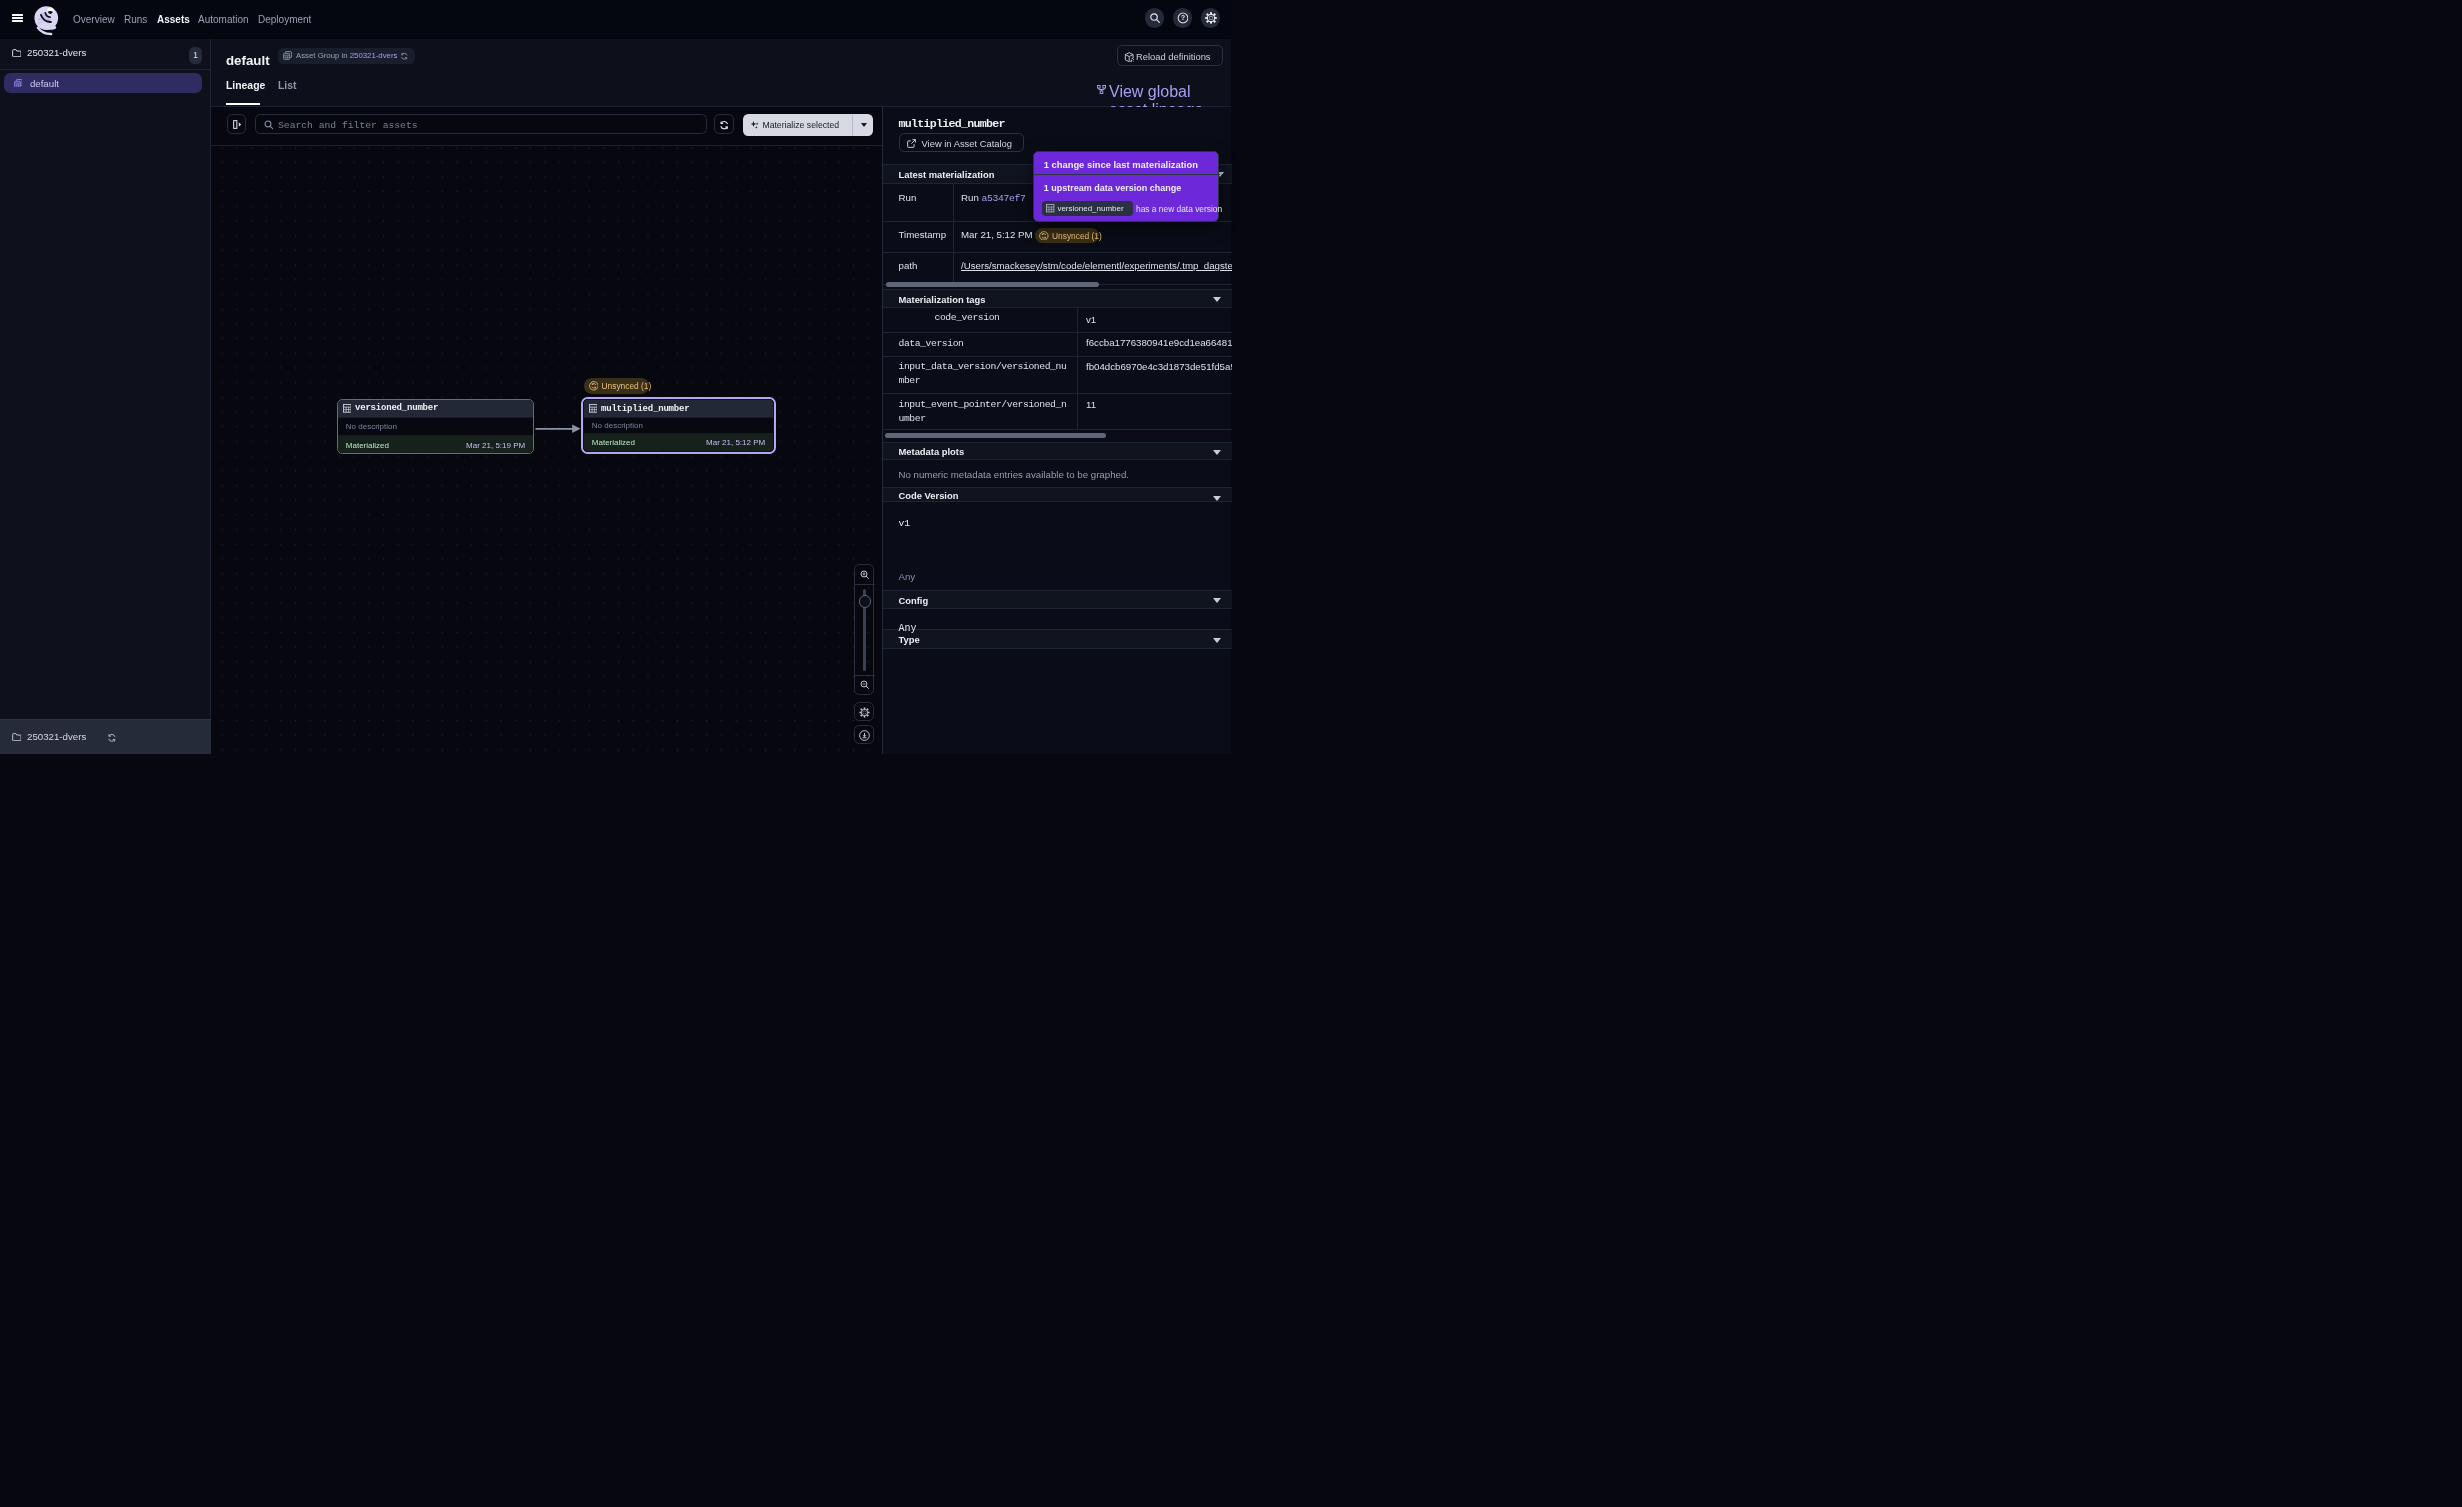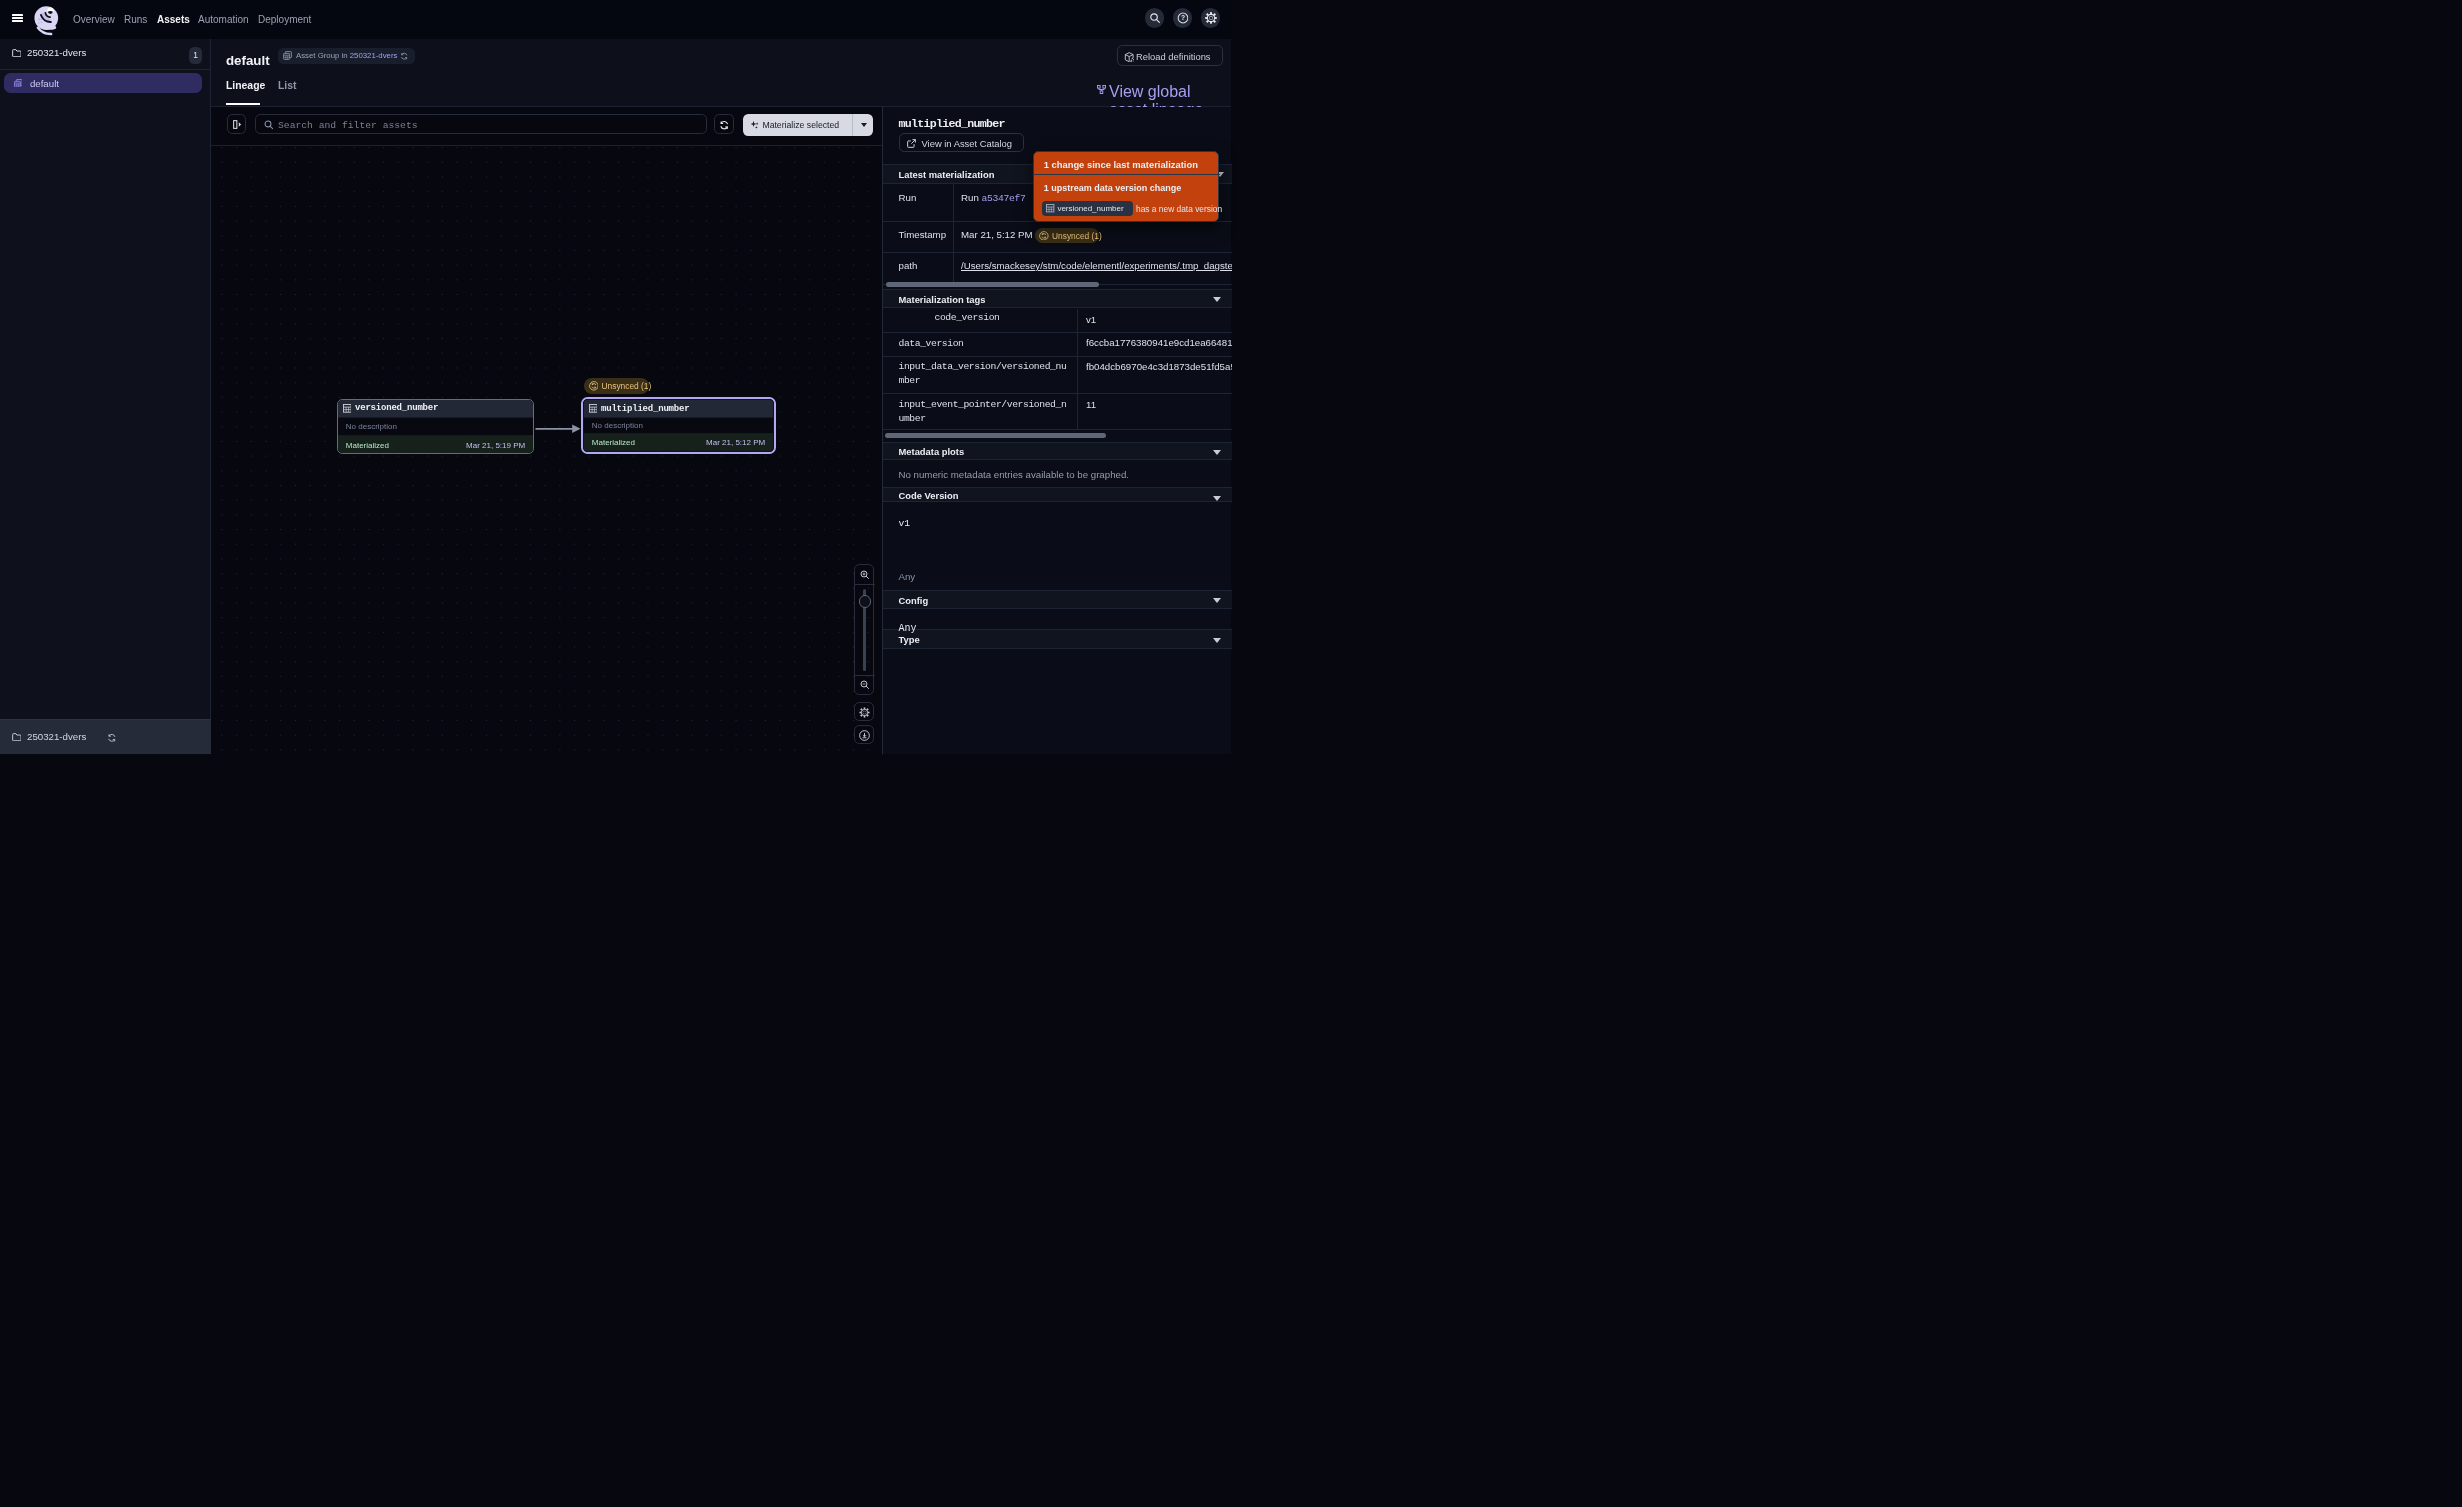--- a/index.html
+++ b/index.html
@@ -410,21 +410,21 @@
   </div>
   <div class="abs" style="left:15.5px; top:464px; font-size:9.7px; color:#8a92a6;">Any</div>
 
   <div class="secbar" style="top:486px; height:20.4px;margin-top:36px;">
     <div class="t">Type</div>
     <div class="caret" style="right:11px; top:7.8px;"></div>
   </div>
   <div class="abs mono" style="left:15.5px; top:516px; font-size:10px; color:#e6e8ef;">Any</div>
 </div>
 
-<div class="abs" style="left:1033px; top:151px; width:186px; height:71px; background:#c2410c; border:0.6px solid #2c3343; border-radius:5.2px; box-shadow:0 5.2px 15.5px rgba(0,0,0,0.55); z-index:50;">
+<div class="abs" style="left:1033px; top:151px; width:186px; height:71px; background:#6d28d9; border:0.6px solid #2c3343; border-radius:5.2px; box-shadow:0 5.2px 15.5px rgba(0,0,0,0.55); z-index:50;">
   <div class="abs" style="left:9.7px; top:7.1px; font-size:9.4px; font-weight:700; color:#eceef3; white-space:nowrap;">1 change since last materialization</div>
   <div class="abs" style="left:0; top:21.7px; width:186px; height:0.6px; background:#2c3343;"></div>
   <div class="abs" style="left:9.7px; top:31px; font-size:9px; font-weight:700; color:#eceef3; white-space:nowrap;">1 upstream data version change</div>
   <div class="abs" style="left:8.4px; top:49px; width:91px; height:15px; background:#2a3142; border-radius:3.9px;">
     <svg class="abs" style="left:3.9px; top:3.2px;" width="8.4" height="8.4" viewBox="0 0 14 14">
       <rect x="0.8" y="0.8" width="12.4" height="12.4" fill="none" stroke="#aab0bf" stroke-width="1.5"></rect>
       <line x1="0.8" y1="5" x2="13.2" y2="5" stroke="#aab0bf" stroke-width="1.4"></line>
       <line x1="0.8" y1="9" x2="13.2" y2="9" stroke="#aab0bf" stroke-width="1.1"></line>
       <line x1="5" y1="5" x2="5" y2="13.2" stroke="#aab0bf" stroke-width="1.1"></line>
       <line x1="9" y1="5" x2="9" y2="13.2" stroke="#aab0bf" stroke-width="1.1"></line>

